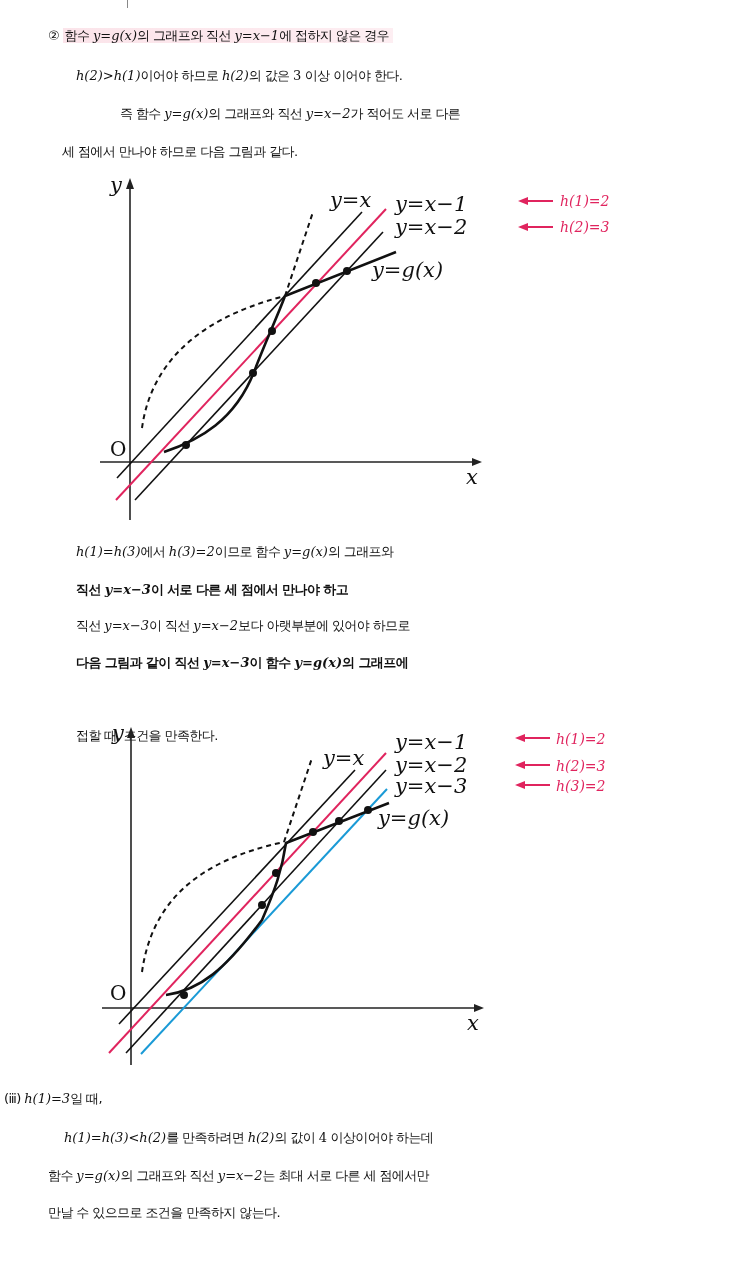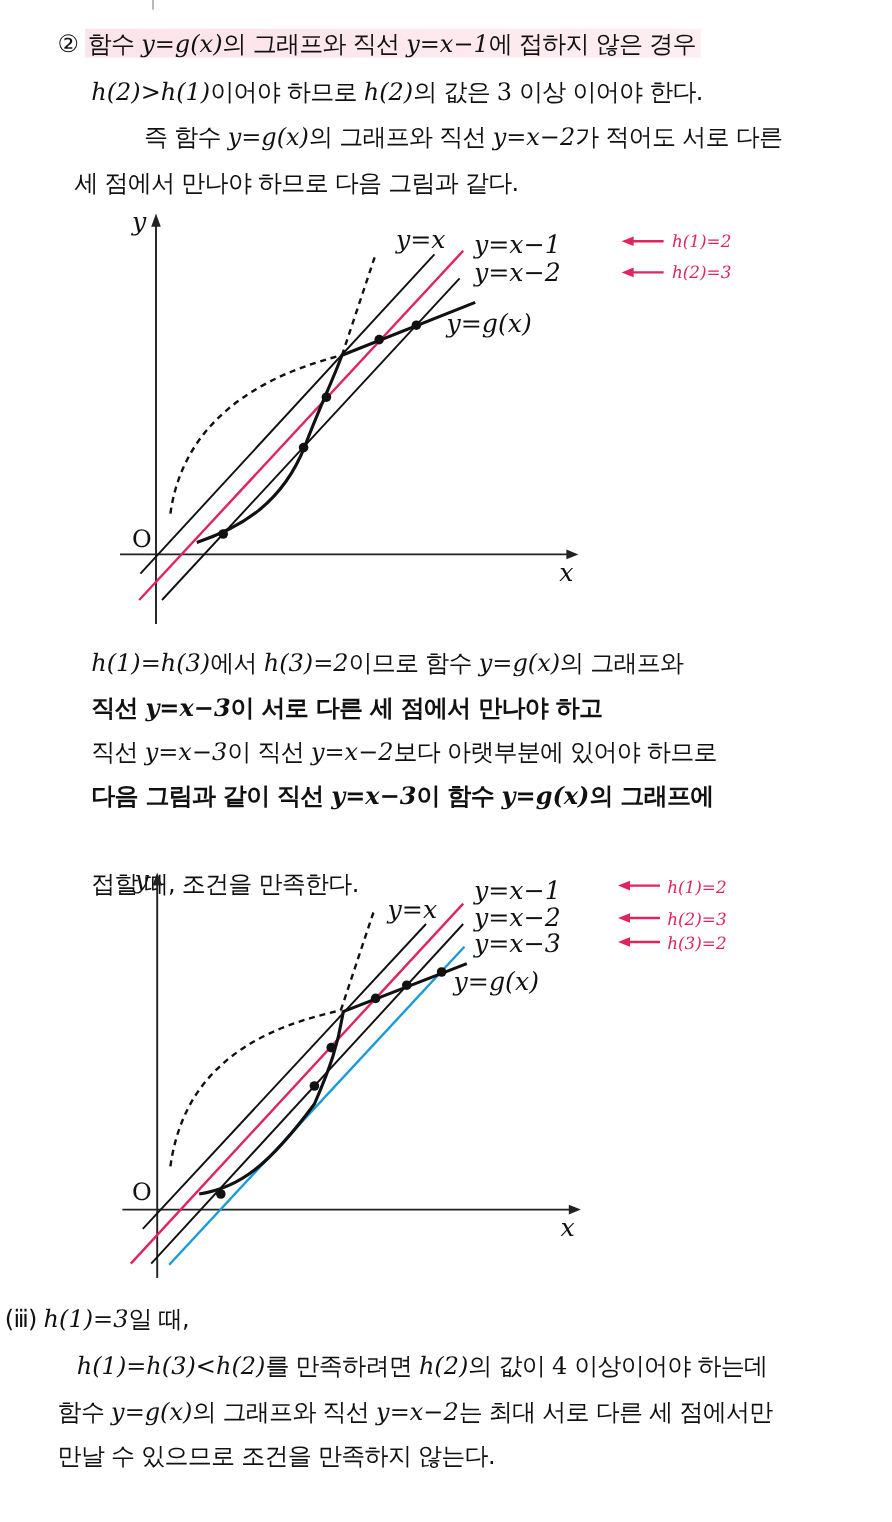--- a/index.html
+++ b/index.html
@@ -1,18 +1,18 @@
 <!DOCTYPE html>
 <html><head>
 <meta charset="utf-8">
 <style>
   html, body { margin: 0; padding: 0; background: #ffffff; }
   body { width: 743px; height: 1268px; position: relative; overflow: hidden;
          font-family: "DejaVu Sans", sans-serif; color: #111; }
-  .line { position: absolute; left: 0; white-space: nowrap; font-size: 20px; line-height: 28px; letter-spacing: -0.6px; }
+  .line { position: absolute; left: 0; white-space: nowrap; font-size: 13px; line-height: 28px; letter-spacing: -0.6px; }
   .math { font-family: "DejaVu Serif", serif; font-style: italic; letter-spacing: 0; }
   .num { font-family: "DejaVu Serif", serif; letter-spacing: 0; }
   .hl { background: linear-gradient(to right, #fbe4ea, #fde9ee 60%, #fdeef2); padding: 0 4px 0 2px; }
   .tick { position: absolute; left: 127px; top: 0; width: 1px; height: 8px; background: #888; }
   svg { position: absolute; left: 0; }
   svg text.mathlbl { font-family: "DejaVu Serif", serif; font-style: italic; font-size: 21px; fill: #111; }
   svg text.pink { font-family: "DejaVu Serif", serif; font-style: italic; font-size: 14px; fill: #e0245e; }
   svg text.plain { font-family: "DejaVu Serif", serif; font-size: 20px; fill: #111; }
 </style>
 </head>

